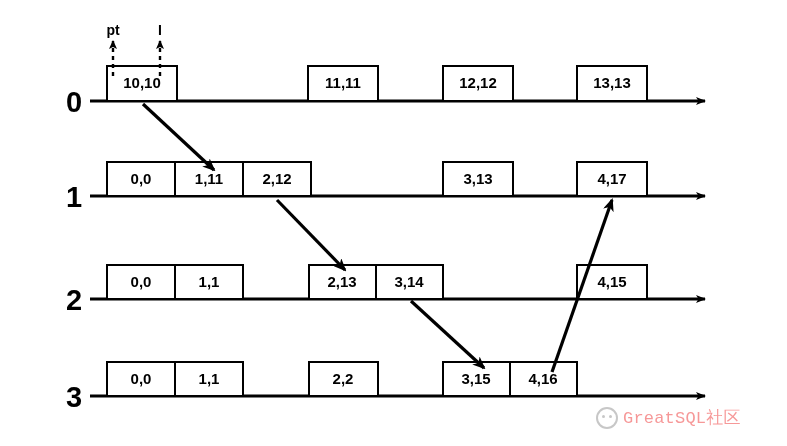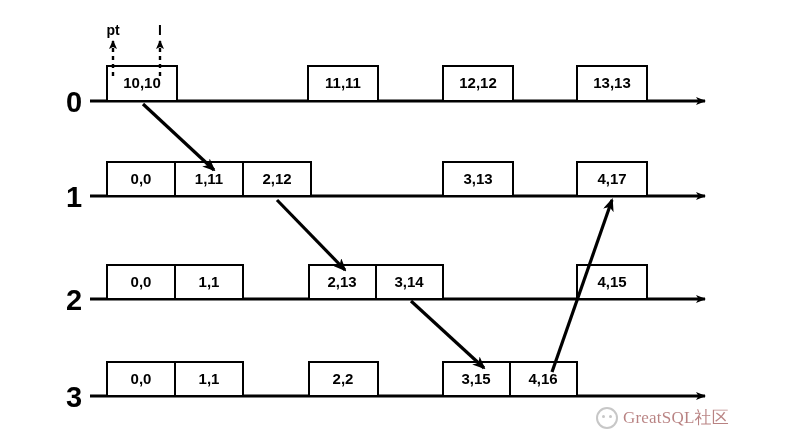--- a/index.html
+++ b/index.html
@@ -74,23 +74,23 @@
     position: absolute;
     left: 596px;
     top: 406px;
     display: flex;
     align-items: center;
     gap: 5px;
     opacity: 0.55;
     pointer-events: none;
   }
   .watermark-text {
-    font-family: Liberation Serif, serif;
+    font-family: Liberation Mono, monospace;
     font-size: 17px;
-    color: #7f1d1d;
+    color: #ef4444;
     letter-spacing: 0.2px;
     white-space: nowrap;
   }
   .wechat-badge {
     width: 22px;
     height: 22px;
     border-radius: 50%;
     border: 2px solid #9a9a9a;
     position: relative;
     box-sizing: border-box;

